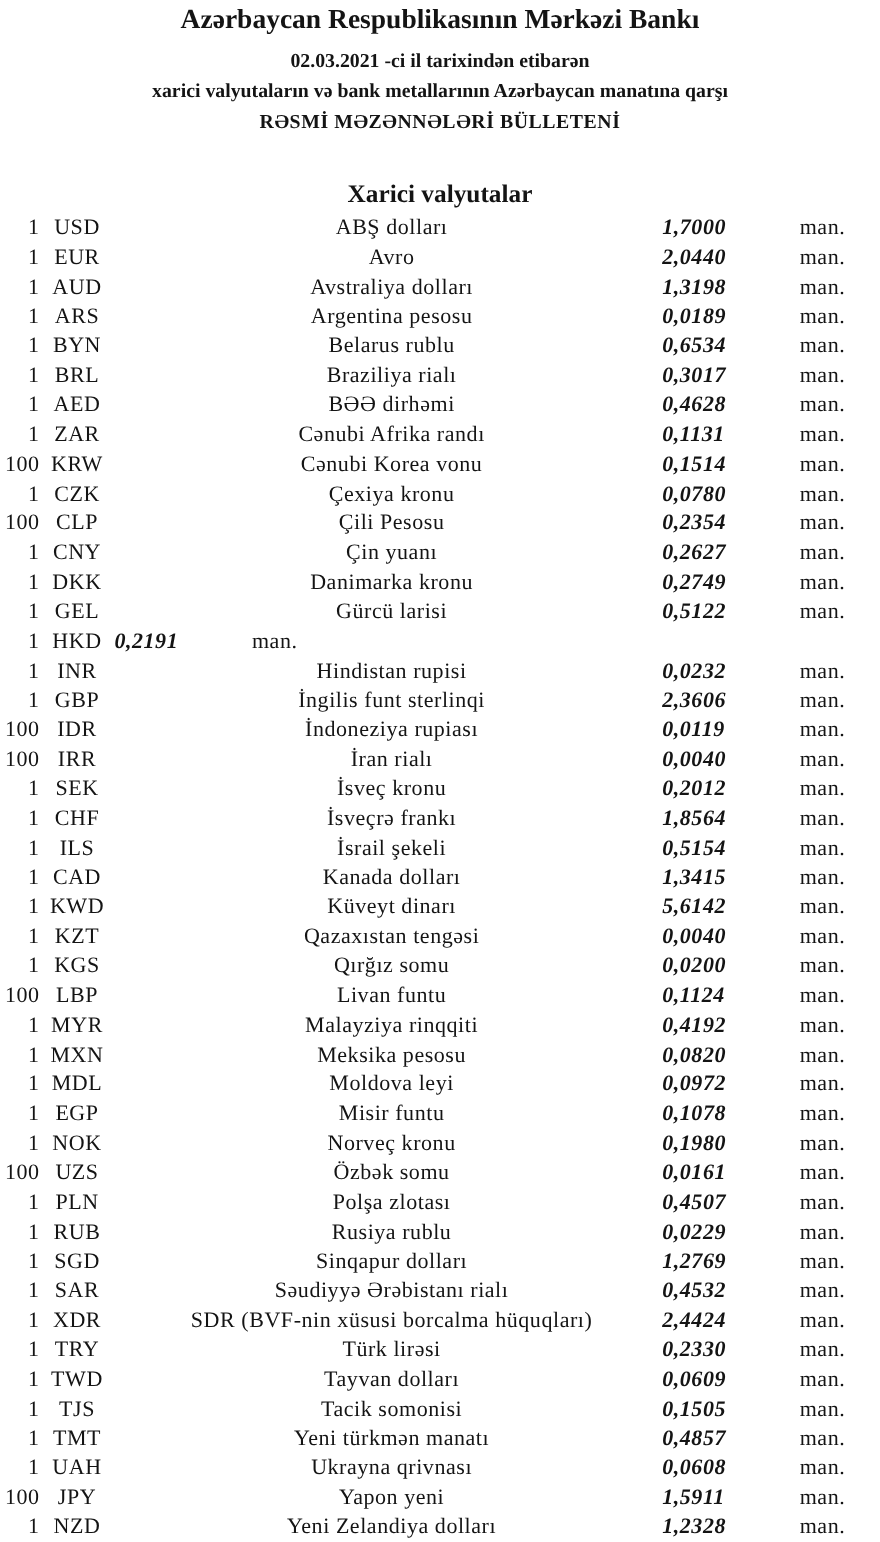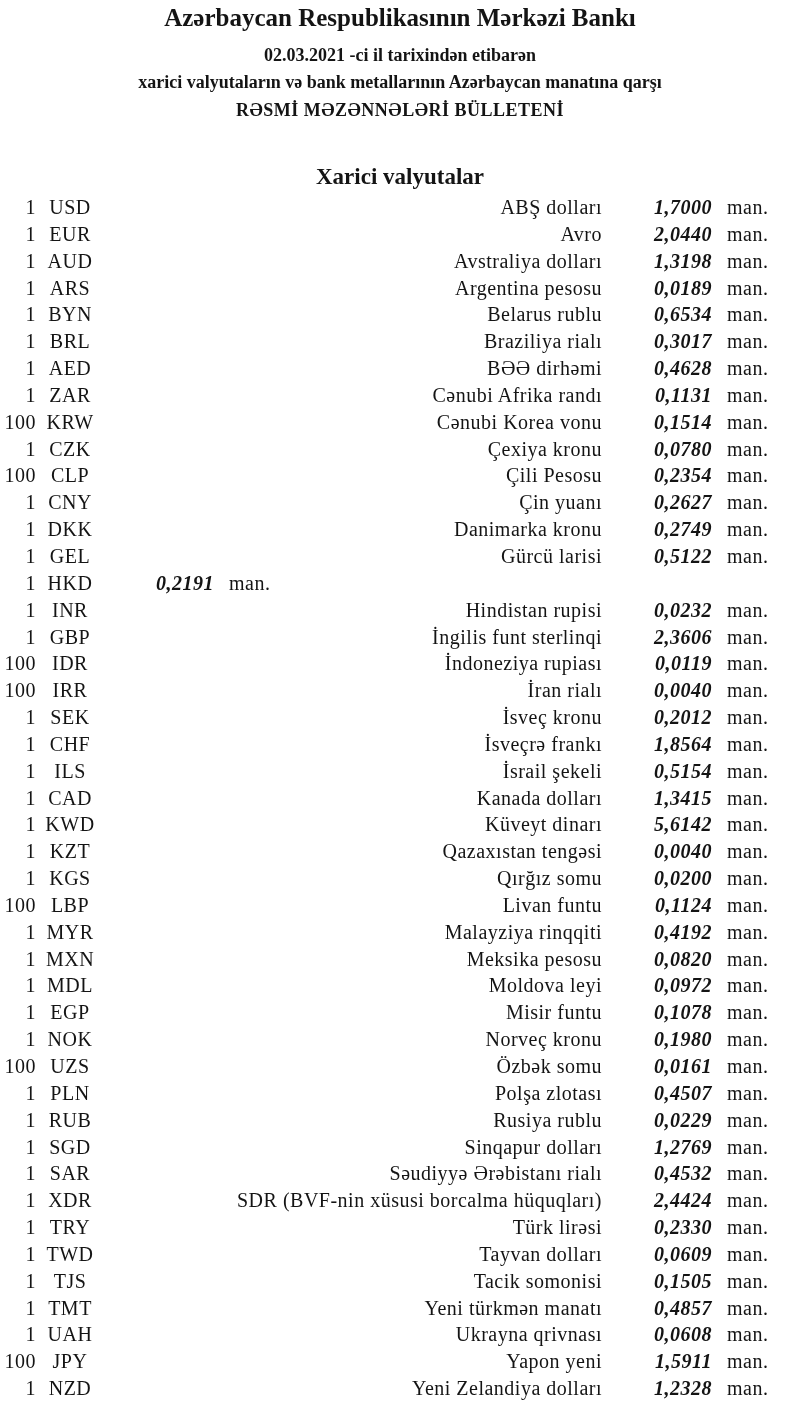--- a/index.html
+++ b/index.html
@@ -61,26 +61,26 @@
     flex: 0 0 36px;
     text-align: right;
   }
   .cell-code {
     flex: 0 0 68px;
     text-align: center;
   }
   .cell-name {
     flex: 1 1 auto;
     padding-left: 6px;
-    text-align: right;
+    text-align: center;
     overflow: hidden;
   }
   .cell-rate {
     flex: 0 0 110px;
-    text-align: right;
+    text-align: left;
     font-weight: bold;
     font-style: italic;
   }
   .cell-man {
     flex: 0 0 73px;
     margin-left: 15px;
     text-align: left;
   }
 </style>
 </head>

